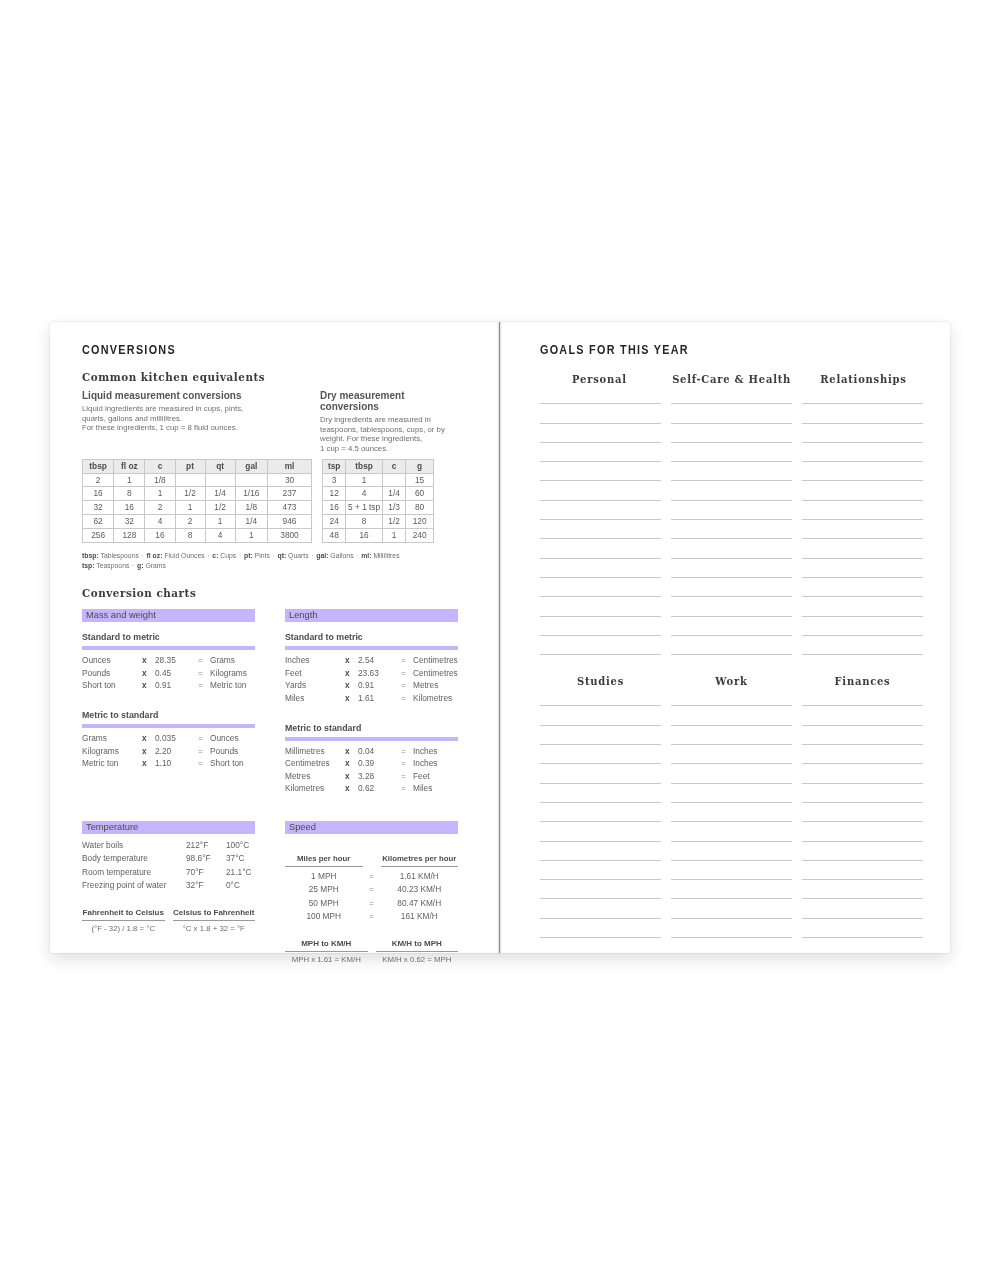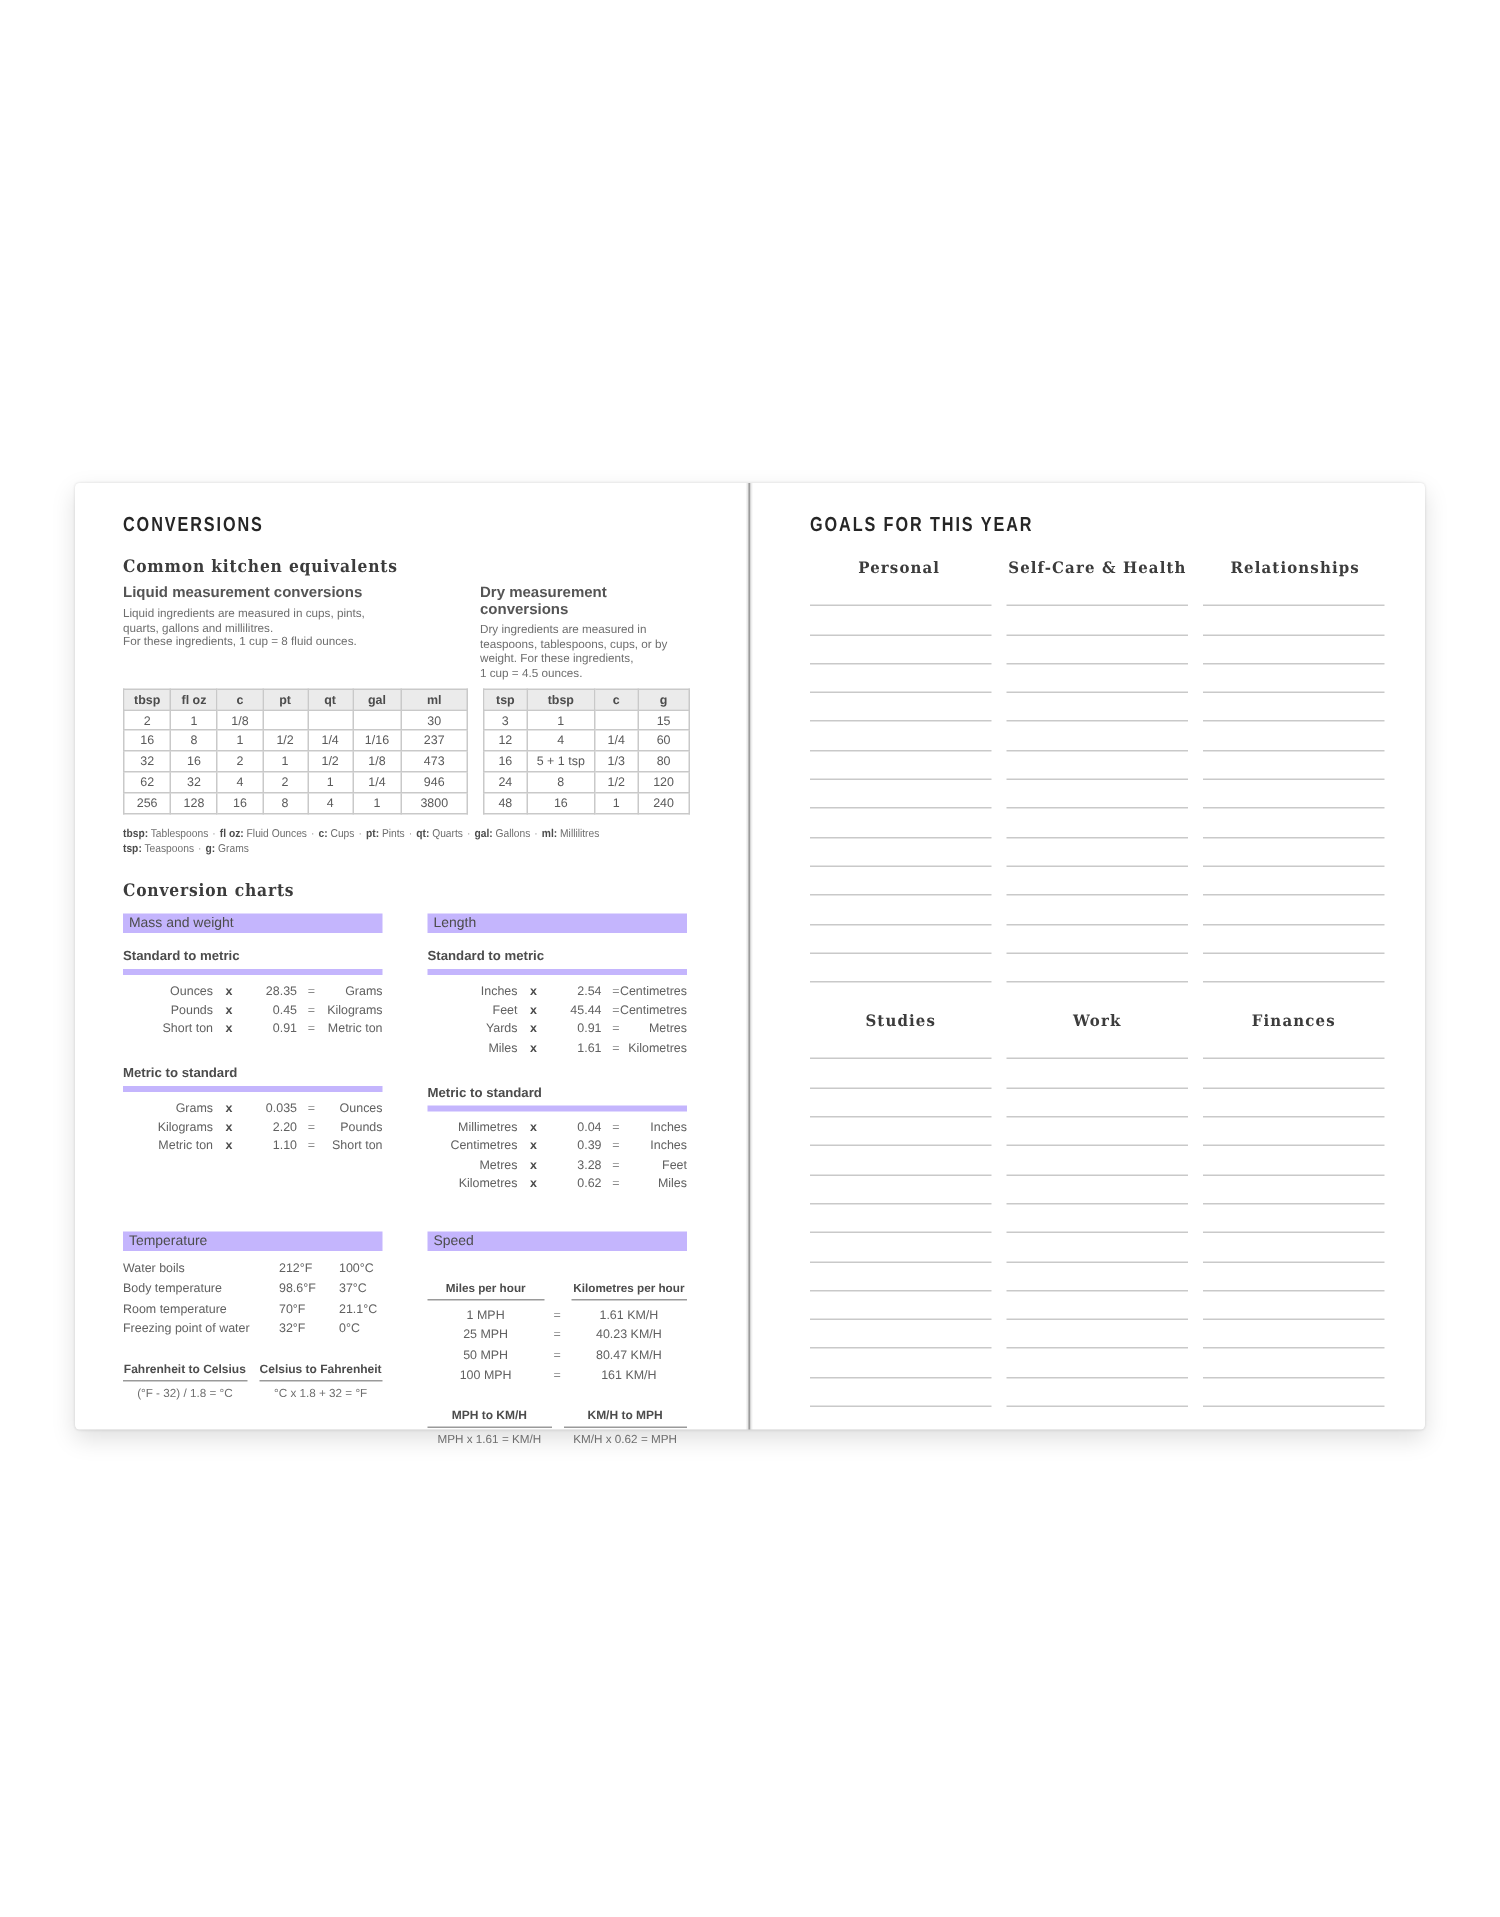--- a/index.html
+++ b/index.html
@@ -23,36 +23,36 @@
 
   .kitchen-cols{display:flex;margin-top:6px;}
   .kc-left{width:230px;margin-right:8px;}
   .kc-right{width:138px;}
   .subhead{font-size:10px;font-weight:bold;color:#555;}
   .desc{font-size:7.8px;line-height:9.7px;color:#6e6e6e;margin-top:3px;}
 
   .tables-row{display:flex;margin-top:5px;align-items:center;}
   .ktable{border-collapse:collapse;table-layout:fixed;font-size:8.3px;color:#5a5a5a;}
   .liquid-table{width:230px;margin-right:10px;}
-  .dry-table{width:138px;}
+  .dry-table{width:112px;}
   .ktable th,.ktable td{border:1px solid #c9c9c9;text-align:center;height:12.8px;line-height:12.8px;padding:0;overflow:hidden;}
   .ktable th{background:#ebebeb;font-weight:bold;color:#4c4c4c;}
 
   .legend{margin-top:8px;font-size:7.6px;color:#6e6e6e;}
   .legend-line{transform:scaleX(.9);transform-origin:left center;white-space:nowrap;line-height:10.3px;}
   .legend b{color:#4c4c4c;}
   .legend .sep{margin:0 3px;color:#9a9a9a;}
 
   .charts-grid{display:grid;grid-template-columns:173px 173px;column-gap:30px;row-gap:26px;margin-top:9px;width:376px;}
   .section-bar{background:#c4b5fd;font-size:9.3px;line-height:13px;height:13px;color:#4c4c4c;padding:0 4px;box-sizing:border-box;}
   .conv-sub{margin-top:7px;}
   .conv-sub.metric{margin-top:15px;}
   .conv-sub-label{font-size:8.8px;font-weight:bold;color:#4c4c4c;padding:3px 0 4px;border-bottom:4px solid #c4b5fd;}
   .conv-rows{margin-top:4px;}
-  .conv-row{display:grid;grid-template-columns:60px 13px 43px 12px auto;font-size:8.3px;line-height:12.6px;color:#616161;text-align:right;}
+  .conv-row{display:grid;grid-template-columns:60px 13px 43px 12px auto;font-size:8.3px;line-height:12.6px;color:#616161;}
   .c-mult{font-weight:bold;color:#4c4c4c;}
   .c-eq{color:#8a8a8a;}
 
   .temp-rows{margin-top:5px;}
   .temp-row{display:grid;grid-template-columns:104px 40px auto;font-size:8.3px;line-height:13.4px;color:#616161;}
 
   .speed-headers{display:grid;grid-template-columns:1fr 18px 1fr;margin-top:20px;}
   .speed-h{font-size:7.8px;font-weight:bold;color:#4c4c4c;text-align:center;padding-bottom:3px;
            border-bottom:1px solid #9a9a9a;white-space:nowrap;}
   .speed-rows{margin-top:3px;}
@@ -287,21 +287,21 @@
                 <div class="conv-row">
                   <span class="c-from">Inches</span>
                   <span class="c-mult">x</span>
                   <span class="c-val">2.54</span>
                   <span class="c-eq">=</span>
                   <span class="c-to">Centimetres</span>
                 </div>
                 <div class="conv-row">
                   <span class="c-from">Feet</span>
                   <span class="c-mult">x</span>
-                  <span class="c-val">45.44</span>
+                  <span class="c-val">23.63</span>
                   <span class="c-eq">=</span>
                   <span class="c-to">Centimetres</span>
                 </div>
                 <div class="conv-row">
                   <span class="c-from">Yards</span>
                   <span class="c-mult">x</span>
                   <span class="c-val">0.91</span>
                   <span class="c-eq">=</span>
                   <span class="c-to">Metres</span>
                 </div>

